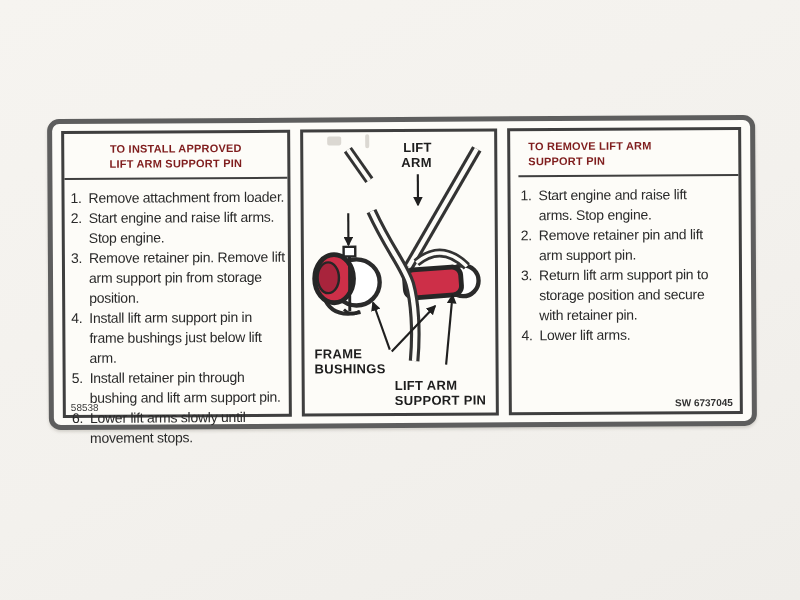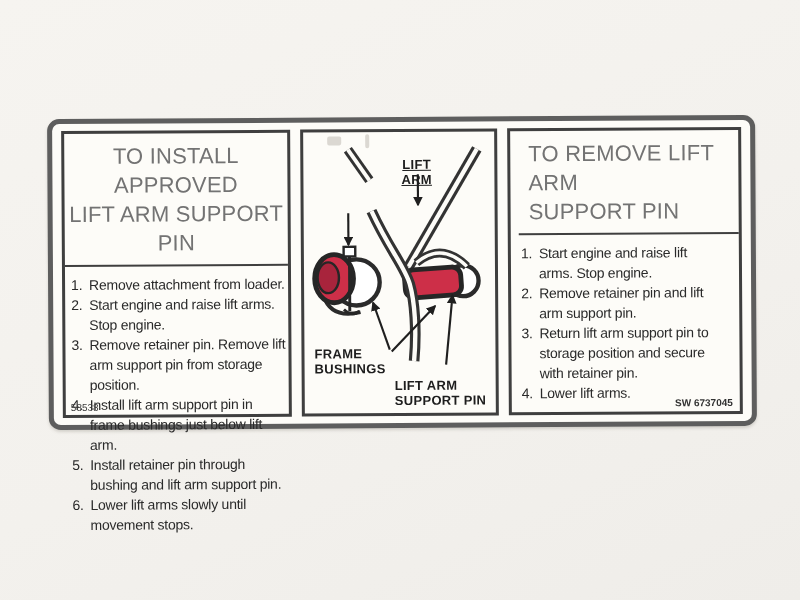--- a/index.html
+++ b/index.html
@@ -30,24 +30,24 @@
     box-sizing:border-box;
     border:3px solid #3f3f3f;
     background:#fdfcf8;
     height:100%;
     position:relative;
   }
   .panel.install{width:229px;flex:none;}
   .panel.diagram{width:197px;flex:none;}
   .panel.remove{flex:1;}
   .panel-title{
-    font-weight:normal;
-    font-size:22px;
+    font-weight:bold;
+    font-size:11px;
     line-height:1.32;
-    color:#737373;
+    color:#7f1d1d;
     letter-spacing:.2px;
     border-bottom:2.5px solid #3f3f3f;
   }
   .install .panel-title{text-align:center;padding:8px 2px 7px;}
   .remove .panel-title{text-align:left;padding:8px 8px 7px 10px;margin-left:8px;}
   .steps{color:#2a2a2a;font-size:14px;line-height:20px;letter-spacing:-0.25px;}
   .install .steps{padding:8px 2px 0 6px;}
   .remove .steps{padding:8px 22px 0 10px;}
   .step{display:flex;}
   .step-num{width:18px;flex:none;}
@@ -55,21 +55,21 @@
   .code{position:absolute;color:#3c3c3c;}
   .code.left{left:5px;bottom:2px;font-size:10px;}
   .code.right{right:7px;bottom:3px;font-size:10px;font-weight:bold;color:#333;margin-left:16px;}
   
   .diagram-svg{position:absolute;inset:0;width:100%;height:100%;}
   .dlabel{
     position:absolute;
     font-weight:bold;font-size:13px;line-height:15px;
     color:#1d1d1d;letter-spacing:.3px;white-space:nowrap;
   }
-  .dlabel.lift-arm{left:98px;top:25px;text-align:center;text-decoration:underline;}
+  .dlabel.lift-arm{left:98px;top:8px;text-align:right;}
   .dlabel.retainer{left:6px;top:50px;width:80px;text-align:center;}
   .dlabel.bushings{left:10px;top:214px;width:94px;text-align:left;}
   .dlabel.supportpin{left:90px;top:246px;width:106px;text-align:left;}
   .smudge{position:absolute;background:#b9b4ac;opacity:.5;border-radius:2px;}
 </style>
 </head>
 <body>
 
 <div class="scan-page">
 

